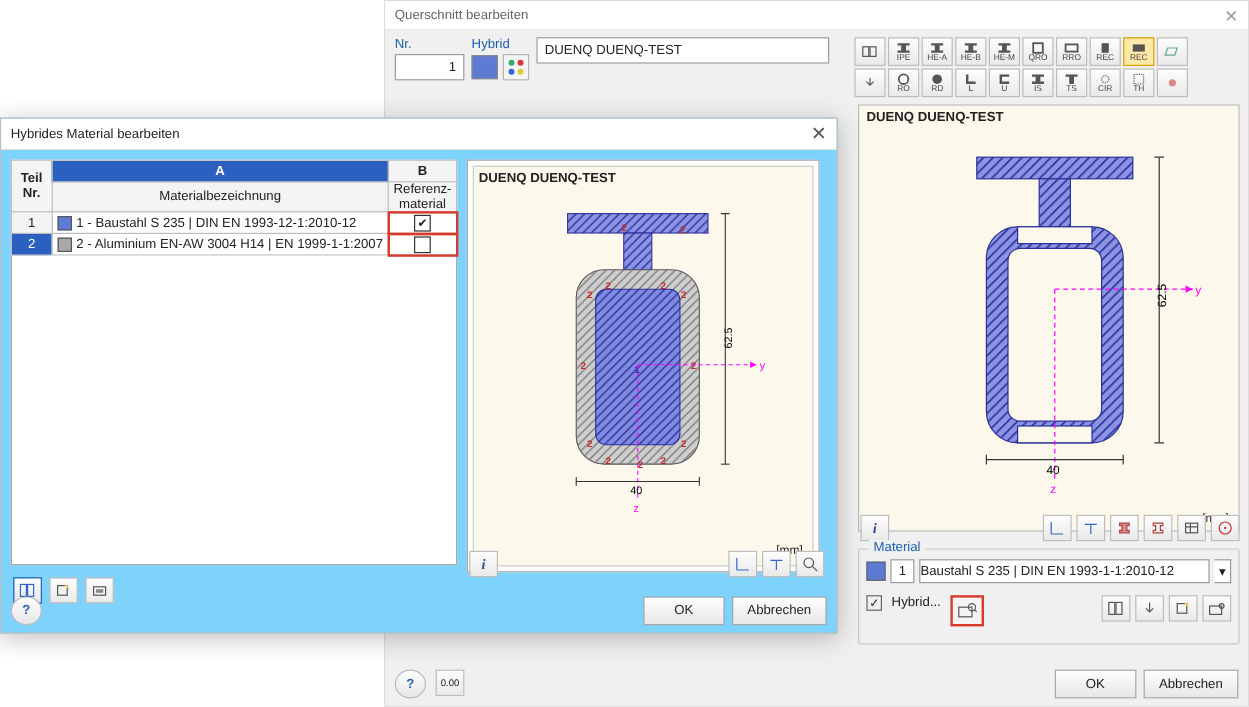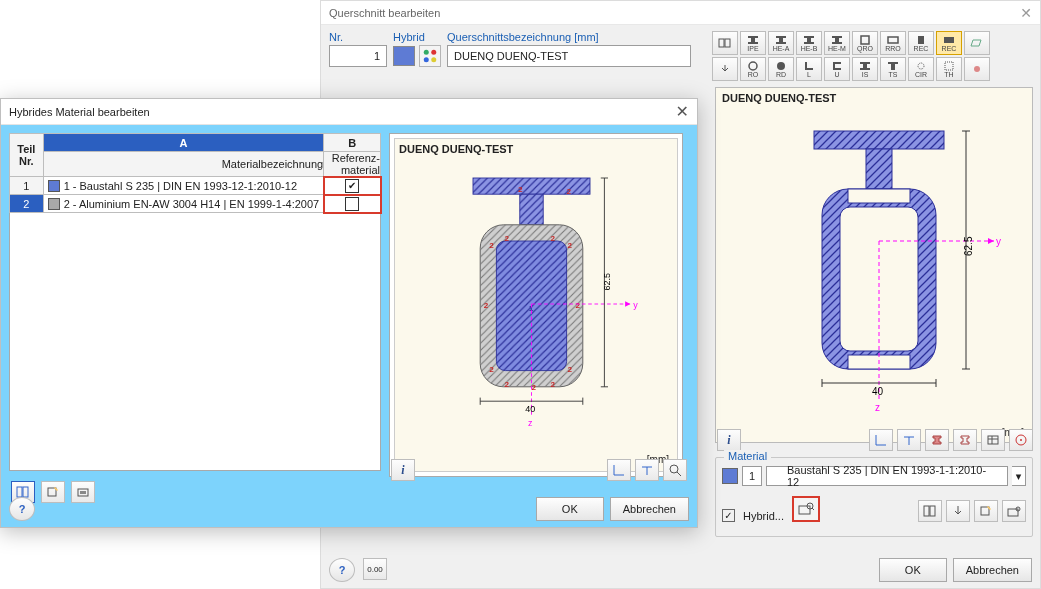--- a/index.html
+++ b/index.html
@@ -138,23 +138,23 @@
     padding: 8px 6px 6px 6px;
   }
   .material-group .legend {
     position: absolute; top: -8px; left: 8px;
     background: #f0f0f0; padding: 0 4px;
     font-size: 11px; color: #1a5fb4;
   }
   .mat-row1 { display:flex; gap:4px; align-items:center; }
   .mat-swatch { width:16px; height:16px; border:1px solid #666; background:#5e7bd4; }
   .mat-nr { width: 20px; height:20px; border:1px solid #999; background:#fff; display:flex; align-items:center; justify-content:center; }
-  .mat-name { flex:1; height:20px; border:1px solid #999; background:#fff; display:flex; align-items:center; padding:0 20px; }
+  .mat-name { flex:1; height:20px; border:1px solid #999; background:#fff; display:flex; align-items:center; padding:0 0; }
   .mat-dd { width:14px; height:20px; border:1px solid #999; border-left:0; background:#fff; display:flex; align-items:center; justify-content:center;}
-  .mat-row2 { margin-top: 10px; display:flex; align-items:flex-end; gap:8px; }
+  .mat-row2 { margin-top: 10px; display:flex; align-items:flex-start; gap:8px; }
   .checkbox { width:13px; height:13px; border:1px solid #666; display:inline-flex; align-items:center; justify-content:center; font-size:10px; }
   .checkbox.checked::after { content: "✓"; color:#222; }
   .hybrid-edit-btn {
     width: 28px; height: 26px;
     border: 2px solid #d83a2c;
     background: #f4f4f4;
     display:inline-flex; align-items:center; justify-content:center;
   }
   .mat-btns-right { margin-left:auto; display:flex; gap:2px; }
 
@@ -213,21 +213,21 @@
     padding: 0;
     height: 18px;
     text-align: center;
   }
   .tbl thead tr:first-child th {
     background: #f4f4f4;
   }
   .tbl thead tr:first-child th.colA {
     background: #2b5fc0; color:#fff;
   }
-  .tbl thead tr:nth-child(2) th { background:#f4f4f4; font-weight:normal;text-align:right; }
+  .tbl thead tr:nth-child(2) th { background:#f4f4f4; font-weight:normal; }
   .tbl .rowhead { width: 36px; background:#f4f4f4; }
   .tbl .rowhead.sel { background:#2b5fc0; color:#fff; }
   .matcell { display:flex; align-items:center; gap:4px; padding:0 4px; height:100%; }
   .matcell .sw { width:12px; height:12px; border:1px solid #555; }
   .matcell .sw.blue{ background:#5e7bd4;}
   .matcell .sw.grey{ background:#a8a8a8;}
   .matcell .txt { flex:1; text-align:left; white-space:nowrap; overflow:hidden; text-overflow: clip; }
   .refbox {
     width: 14px; height: 14px;
     border: 1px solid #333;
@@ -312,21 +312,20 @@
           <svg viewBox="0 0 16 16">
               <circle cx="5" cy="5" r="2" fill="#3a6"></circle>
               <circle cx="11" cy="5" r="2" fill="#d33"></circle>
               <circle cx="5" cy="11" r="2" fill="#36d"></circle>
               <circle cx="11" cy="11" r="2" fill="#dc3"></circle>
             </svg>
         </span>
       </div>
     </div>
     <div class="field-group bez-field">
-      <span class="field-label">Querschnittsbezeichnung [mm]</span>
       <span class="field-input">DUENQ DUENQ-TEST</span>
     </div>
   </div>
 
   <div class="profile-toolbar">
     <div class="profile-row">
       <span class="pbtn">
           <svg viewBox="0 0 14 10">
             <rect x="1" y="1" width="5" height="8" fill="none" stroke="#555"></rect>
             <rect x="7" y="1" width="5" height="8" fill="none" stroke="#555"></rect>
@@ -635,21 +634,21 @@
             </td>
             <td class="ref-cell-td red-outline">
               <div class="refbox checked"></div>
             </td>
           </tr>
           <tr>
             <td class="rowhead sel">2</td>
             <td>
               <div class="matcell">
                 <span class="sw grey"></span>
-                <span class="txt">2 - Aluminium EN-AW 3004 H14 | EN 1999-1-4:2007</span>
+                <span class="txt">2 - Aluminium EN-AW 3004 H14 | EN 1999-1-1:2007</span>
               </div>
             </td>
             <td class="ref-cell-td red-outline">
               <div class="refbox"></div>
             </td>
           </tr>
         </tbody>
       </table>
       <div class="table-blank"></div>
       <div class="table-tools">

